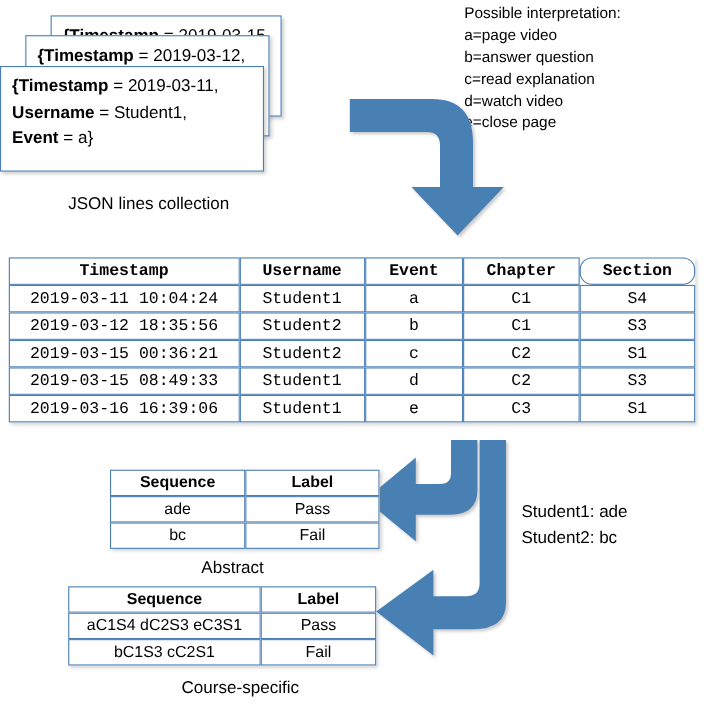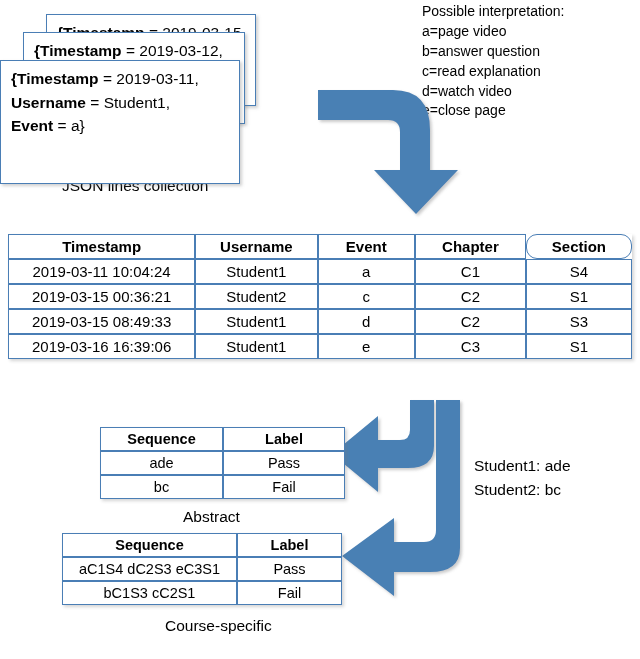--- a/index.html
+++ b/index.html
@@ -26,21 +26,21 @@
     box-sizing: border-box;
     box-shadow: 2px 2px 3px rgba(120,120,120,0.35);
     font-size: 15.5px;
     line-height: 1.52;
     padding: 6px 10px 8px 10px;
     white-space: nowrap;
     overflow: hidden;
   }
   .json-card.c3 { left: 46px; top: 6px;  width: 210px; height: 92px; z-index: 1; }
   .json-card.c2 { left: 23px; top: 24px; width: 222px; height: 92px; z-index: 2; }
-  .json-card.c1 { left: 0px;  top: 52px; width: 240px; height: 124px; z-index: 3; }
+  .json-card.c1 { left: 0px;  top: 52px; width: 240px; height: 96px; z-index: 3; }
   .json-card b { font-weight: bold; text-align: center; }
 
   .caption {
     position: absolute;
     font-size: 15.5px;
     color: #000000;
     white-space: nowrap;
   }
 
   
@@ -67,21 +67,21 @@
     text-align: center;
     font-weight: normal;
     background: #ffffff;
     white-space: nowrap;
   }
   table.diagram-table th { font-weight: bold; }
 
   
   #main-table-wrap { position: absolute; left: 8px; top: 234px; }
   #main-table { width: 624px; font-size: 15px; }
-  #main-table th, #main-table td { height: 23px; line-height: 23px; padding: 0 18px; }
+  #main-table th, #main-table td { height: 23px; line-height: 23px; padding: 0 18px; font-family: Liberation Mono, monospace; }
   #main-table .col-ts      { width: 176px; }
   #main-table .col-user    { width: 116px; }
   #main-table .col-event   { width: 110px; }
   #main-table .col-chapter { width: 116px; }
   #main-table .col-section { width: 106px; border-radius: 11px; }
 
   
   #abstract-wrap { position: absolute; left: 100px; top: 427px; }
   #abstract-table { font-size: 14.5px; }
   #abstract-table th, #abstract-table td { height: 22px; line-height: 22px; padding: 0 4px; }
@@ -168,20 +168,27 @@
     </thead>
     <tbody>
       <tr>
         <td>2019-03-11 10:04:24</td>
         <td>Student1</td>
         <td>a</td>
         <td>C1</td>
         <td>S4</td>
       </tr>
       <tr>
+        <td>2019-03-12 18:35:56</td>
+        <td>Student2</td>
+        <td>b</td>
+        <td>C1</td>
+        <td>S3</td>
+      </tr>
+      <tr>
         <td>2019-03-15 00:36:21</td>
         <td>Student2</td>
         <td>c</td>
         <td>C2</td>
         <td>S1</td>
       </tr>
       <tr>
         <td>2019-03-15 08:49:33</td>
         <td>Student1</td>
         <td>d</td>

